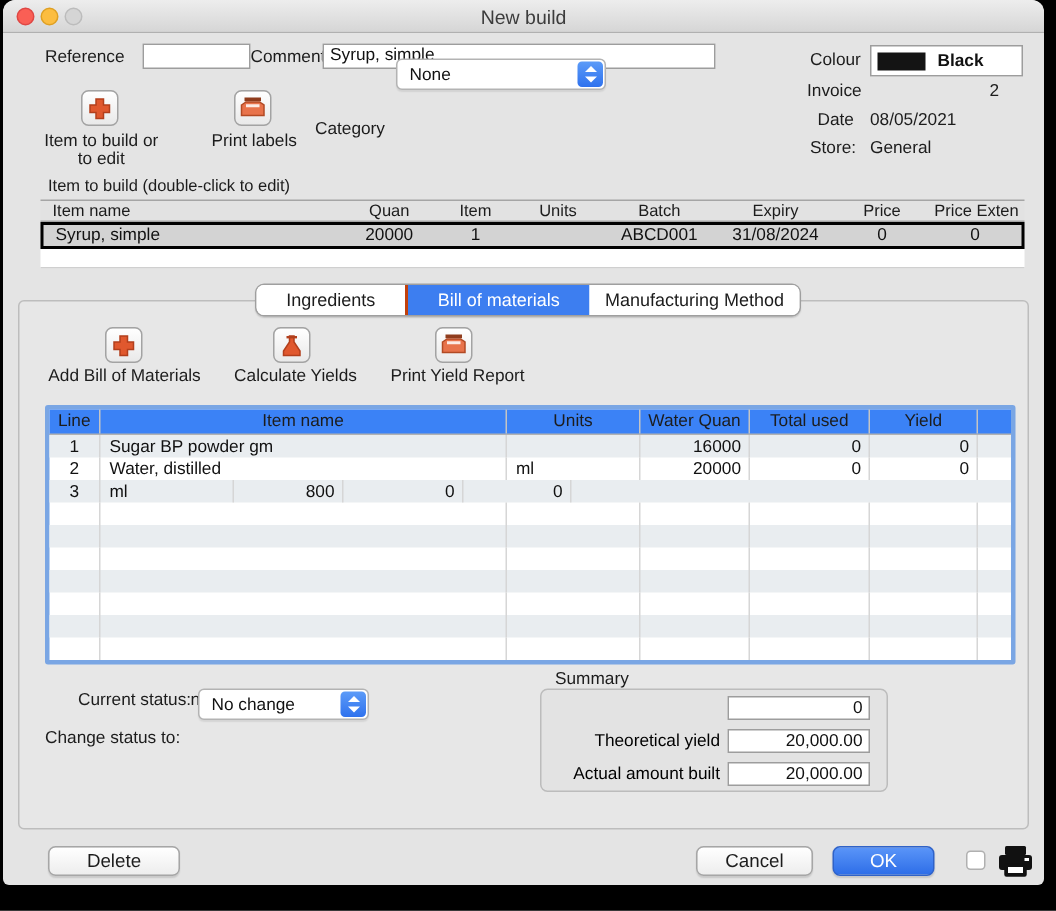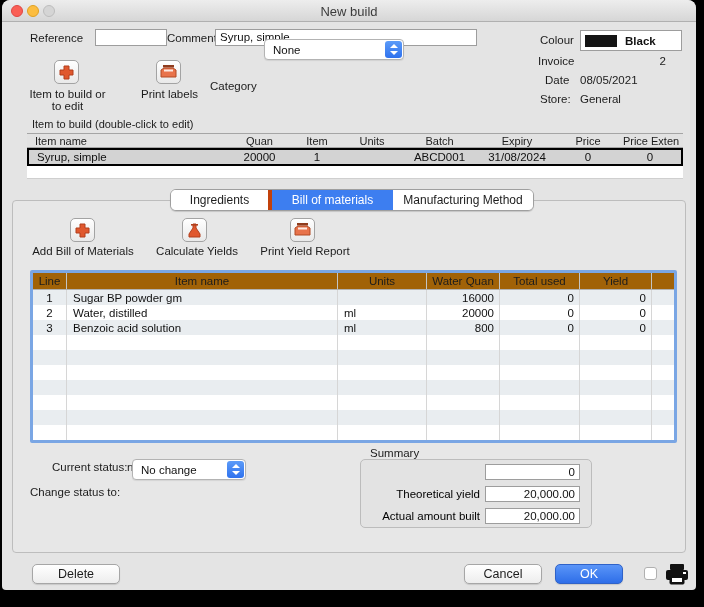--- a/index.html
+++ b/index.html
@@ -44,28 +44,28 @@
   .itb .empty { height:13px; background:#fff; border-bottom:1px solid #cfcfcf; }
   .c { display:flex; align-items:center; justify-content:center; overflow:hidden; }
   .c.left { justify-content:flex-start; padding-left:8px; }
   
   .panel { position:absolute; left:10px; top:200px; width:674px; height:353px;
     background:#e7e7e7; border:1px solid #bdbdbd; border-radius:4px; }
   .tabs { position:absolute; left:168px; top:189px; height:22px; display:flex;
     border:1px solid #9f9f9f; border-radius:6px; overflow:hidden; background:#fff;
     box-shadow:0 1px 1px rgba(0,0,0,.15); }
   .tab { font-size:12px; color:#1c1c1c; display:flex; align-items:center;
-    justify-content:center; background:#fff; border-right:4px solid #c2410c; }
+    justify-content:center; background:#fff; border-right:2px solid #c2410c; }
   .tab:last-child { border-right:none; }
   .tab.sel { background:#3d7ef0; color:#fff; border-right:none; }
   
   .bomwrap { position:absolute; left:28px; top:270px; width:647px; height:173px;
     border:3px solid #7aa6e4; border-radius:2px; background:#fff; }
   .bom { width:100%; }
-  .bom .hdr { display:flex; height:17px; background:#a16207;
+  .bom .hdr { display:flex; height:17px; background:#3b82f6;
     border-bottom:1px solid #b2b2b2; font-size:11.5px; color:#1c1c1c;text-align:right; }
   .bom .hdr .c { border-right:1px solid #c4c4c4; }
   .bom .r { display:flex; height:15px; font-size:11.5px; color:#111; }
   .bom .r .c { border-right:1px solid #d6d6d6; }
   .bom .r:nth-child(even) { background:#e9edf0; }
   .bom .c.num { justify-content:flex-end; padding-right:5px; }
   .bom .c.txt { justify-content:flex-start; padding-left:6px; }
   
   .btn { position:absolute; height:20px; border:1px solid #a6a6a6; border-radius:5px;
     background:linear-gradient(#ffffff,#ededed); font-size:12.5px; color:#1c1c1c;
@@ -220,21 +220,20 @@
         <div class="c" style="width:34px;">2</div>
         <div class="c txt" style="width:271px;">Water, distilled</div>
         <div class="c txt" style="width:89px;">ml</div>
         <div class="c num" style="width:73px;">20000</div>
         <div class="c num" style="width:80px;">0</div>
         <div class="c num" style="width:72px;">0</div>
         <div class="c" style="width:22px; border-right:none;"></div>
       </div>
       <div class="r">
         <div class="c" style="width:34px;">3</div>
-        <div class="c txt" style="width:271px;">Benzoic acid solution</div>
         <div class="c txt" style="width:89px;">ml</div>
         <div class="c num" style="width:73px;">800</div>
         <div class="c num" style="width:80px;">0</div>
         <div class="c num" style="width:72px;">0</div>
         <div class="c" style="width:22px; border-right:none;"></div>
       </div>
       <div class="r">
           <div class="c" style="width:34px;"></div>
           <div class="c txt" style="width:271px;"></div>
           <div class="c txt" style="width:89px;"></div>

